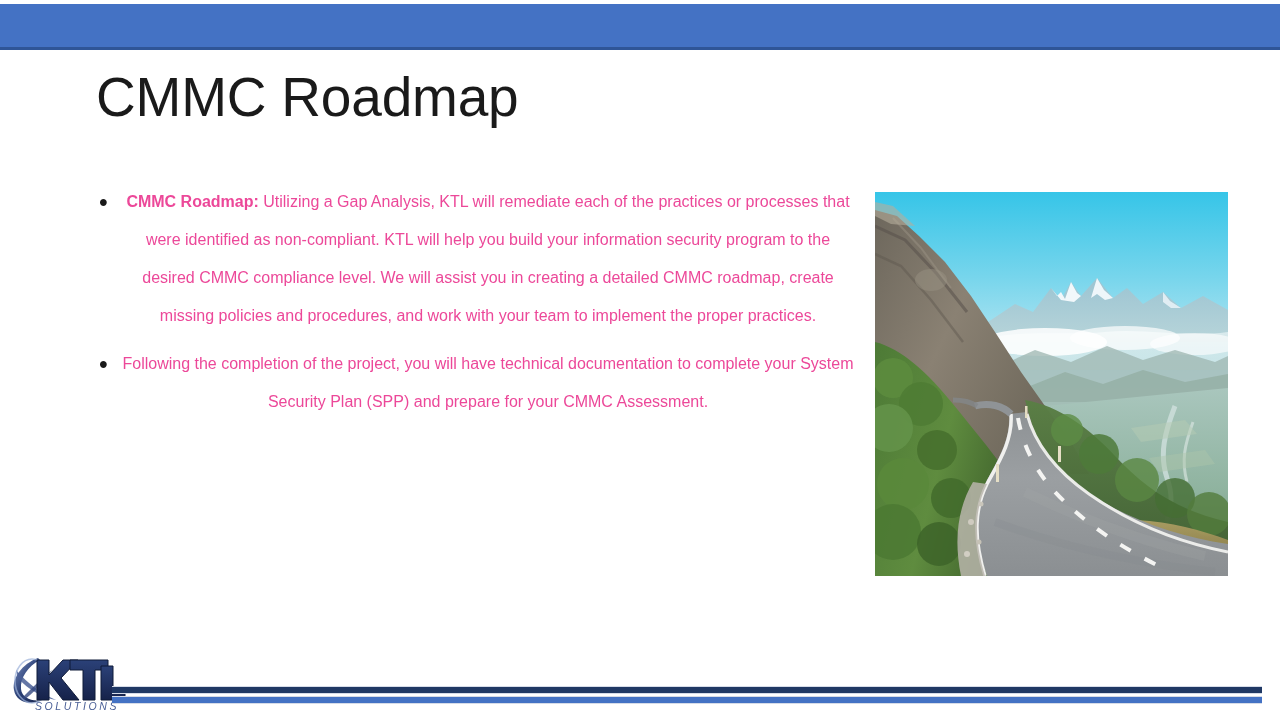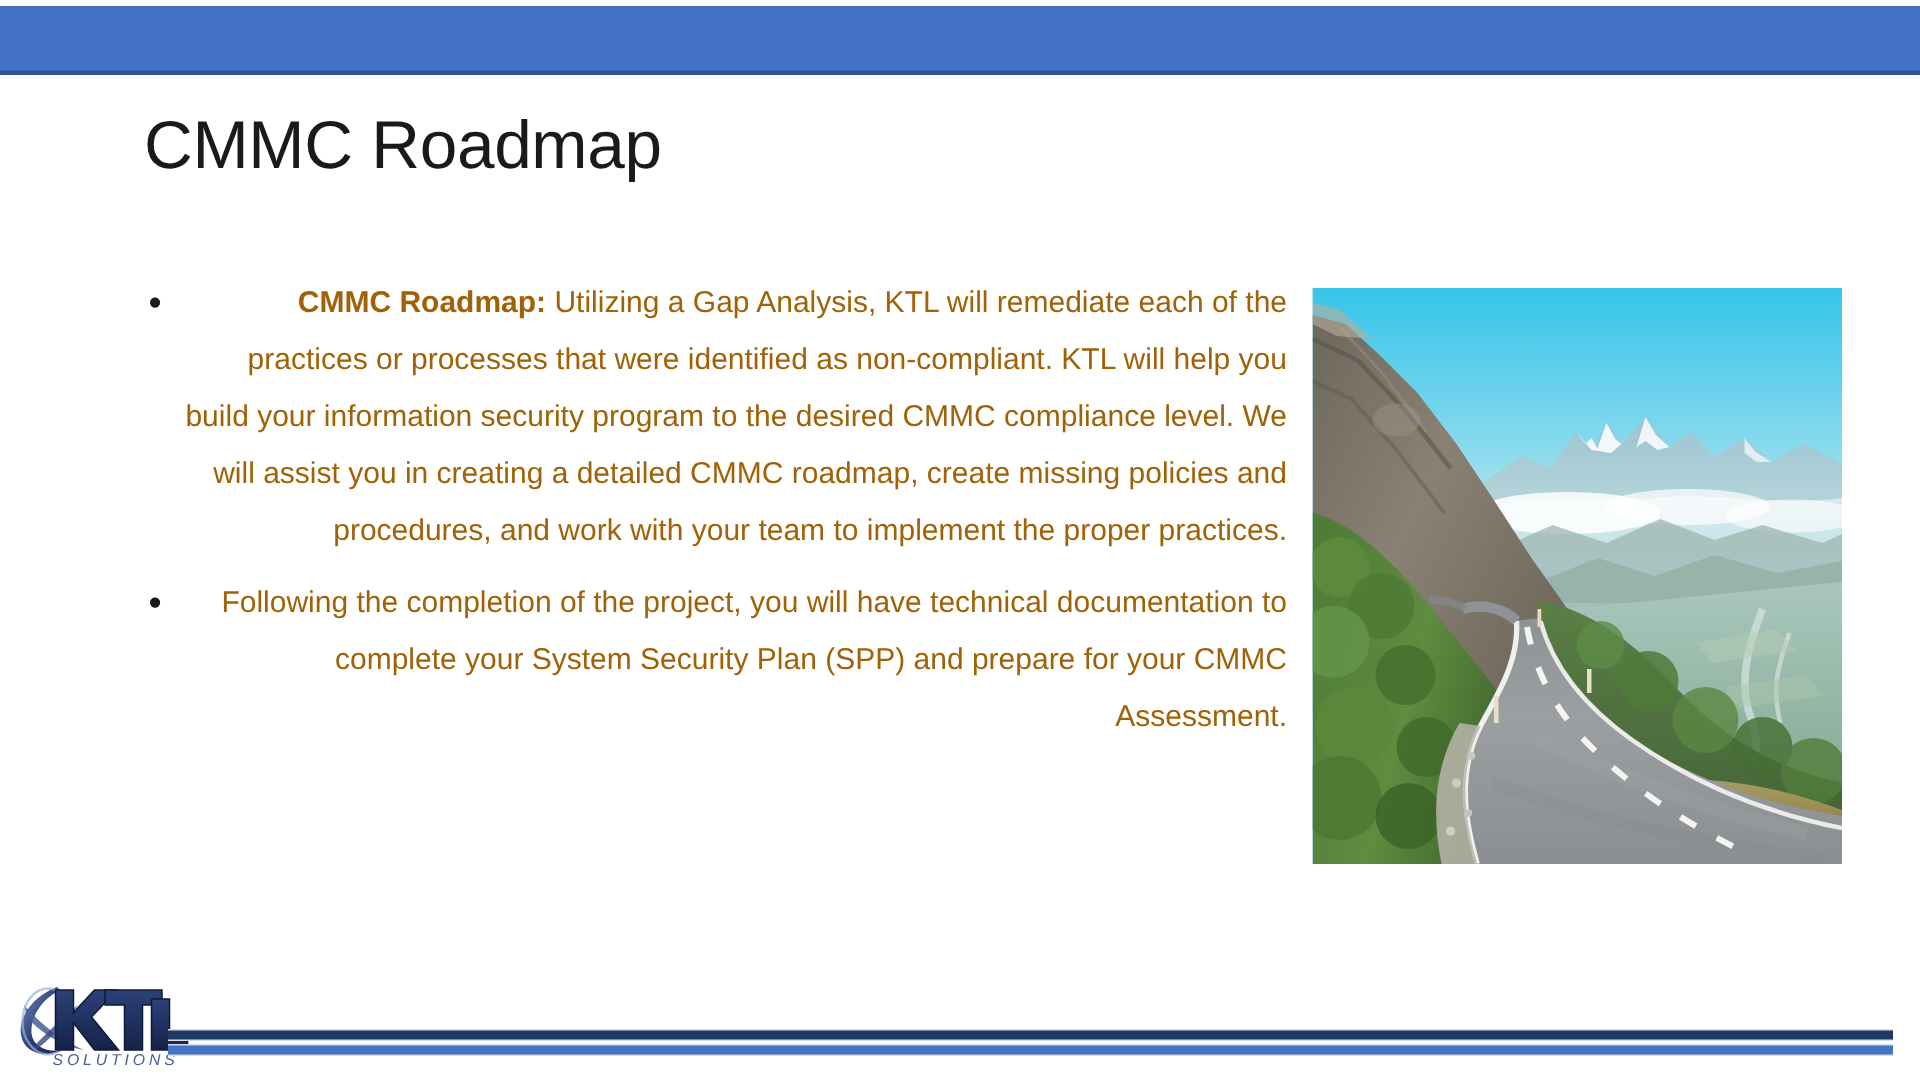--- a/index.html
+++ b/index.html
@@ -27,21 +27,21 @@
     height: 43px;
     background: #4472c4;
     border-bottom: 3px solid #2f5597;
   }
 
   
   #slide-title {
     position: absolute;
     left: 96px;
     top: 68px;
-    font-size: 45px;
+    font-size: 55px;
     line-height: 58px;
     font-weight: 400;
     color: #1a1a1a;
     letter-spacing: -0.2px;
     white-space: nowrap;
   }
 
   
   #body-content {
     position: absolute;
@@ -59,24 +59,24 @@
     width: 22px;
     font-size: 25px;
     line-height: 38px;
     color: #1a1a1a;
     text-align: left;
     padding-left: 3px;
     box-sizing: border-box;
   }
   .bullet-text {
     flex: 1 1 auto;
-    font-size: 20px;
+    font-size: 16px;
     line-height: 38px;
-    color: #a16207;
-    text-align: right;
+    color: #ec4899;
+    text-align: center;
   }
   .bullet-text b {
     font-weight: bold;
   }
 
   
   #photo-frame {
     position: absolute;
     left: 875px;
     top: 192px;

